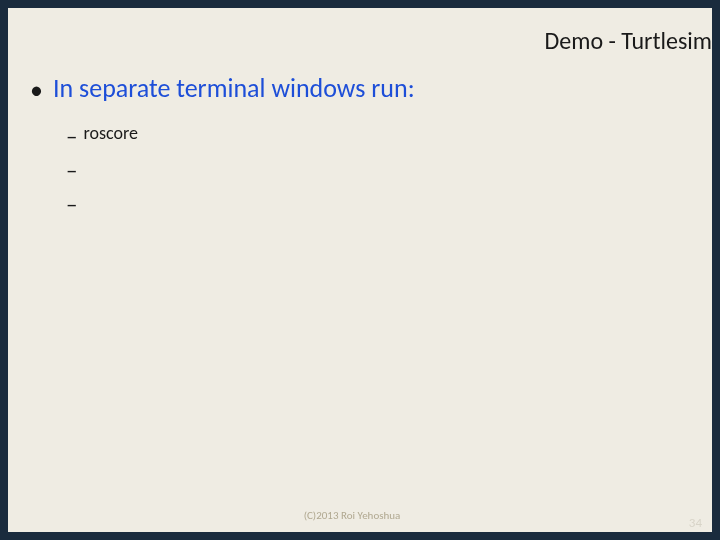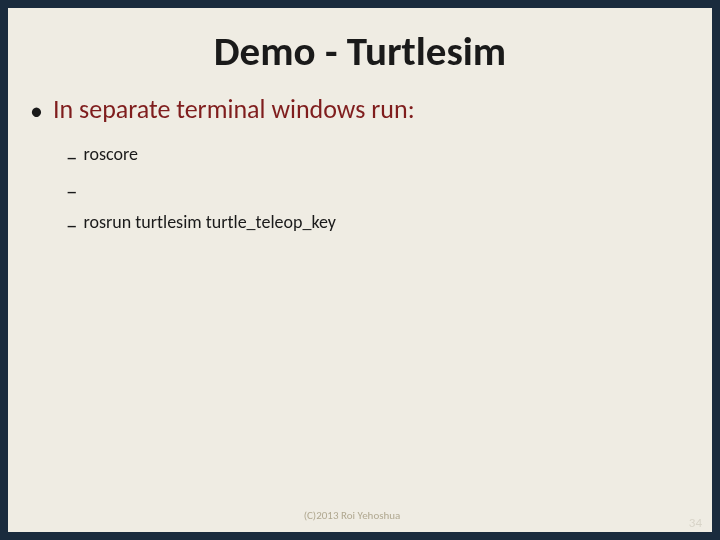--- a/index.html
+++ b/index.html
@@ -18,45 +18,45 @@
     .slide {
       position: absolute;
       top: 8px;
       left: 8px;
       right: 8px;
       bottom: 8px;
       background: #efece3;
       padding: 0;
     }
     .title {
-      text-align: center;
-      font-size: 41px;
+      text-align: right;
+      font-size: 24px;
       color: #1a1a1a;
       padding-top: 18px;
       padding-bottom: 18px;
-      font-weight: bold;
+      font-weight: normal;
     }
     .content {
       padding-left: 22px;
     }
     .bullet-1 {
       display: flex;
       align-items: flex-start;
       margin-bottom: 16px;
     }
     .bullet-1-marker {
       font-size: 26px;
       color: #1a1a1a;
       margin-right: 10px;
       line-height: 1.2;
       margin-top: 2px;
     }
     .bullet-1-text {
       font-size: 26px;
-      color: #7f1d1d;
+      color: #1d4ed8;
       line-height: 1.2;
     }
     .sublist {
       padding-left: 36px;
     }
     .bullet-2 {
       display: flex;
       align-items: flex-start;
       margin-bottom: 4px;
     }
@@ -105,21 +105,20 @@
     <div class="sublist">
       <div class="bullet-2">
         <span class="bullet-2-marker">–</span>
         <span class="bullet-2-text">roscore</span>
       </div>
       <div class="bullet-2">
         <span class="bullet-2-marker">–</span>
       </div>
       <div class="bullet-2">
         <span class="bullet-2-marker">–</span>
-        <span class="bullet-2-text">rosrun turtlesim turtle_teleop_key</span>
       </div>
     </div>
   </div>
   <div class="footer">
     <span class="copyright">(C)2013 Roi Yehoshua</span>
   </div>
 </div>
 <div class="page-number">34</div>
 
 </body></html>

